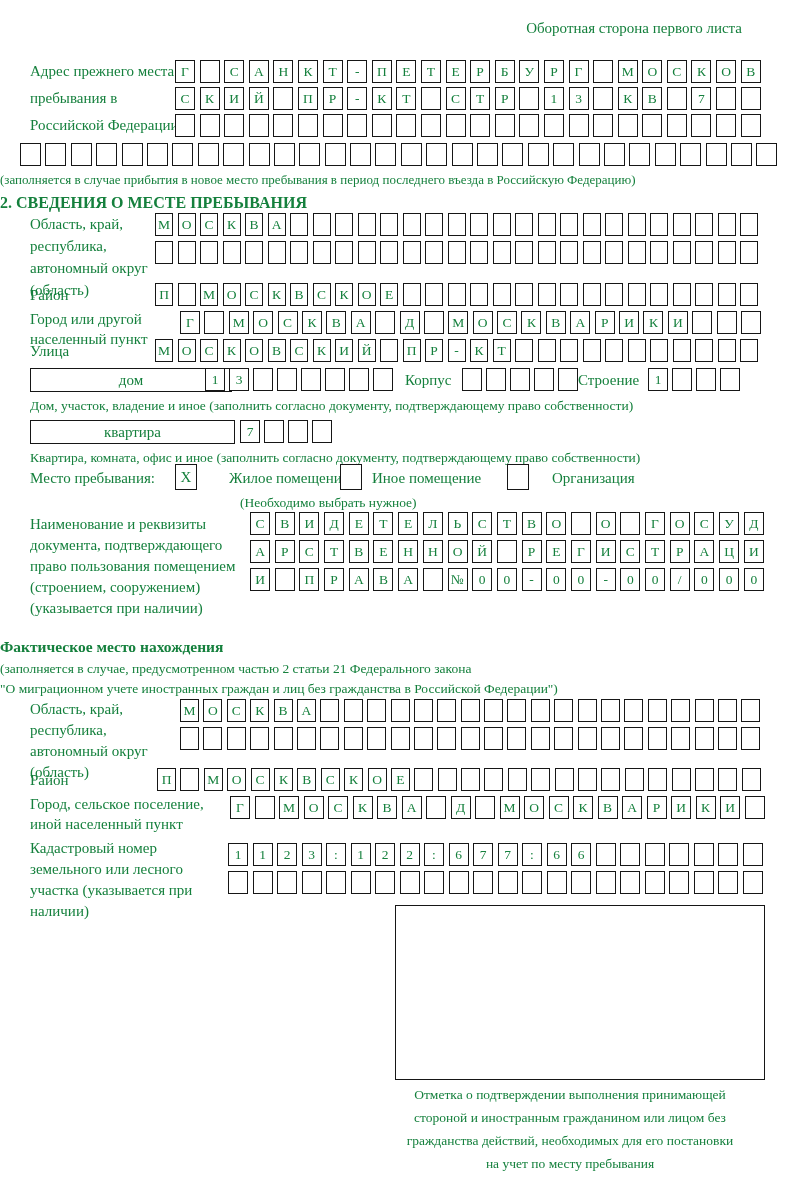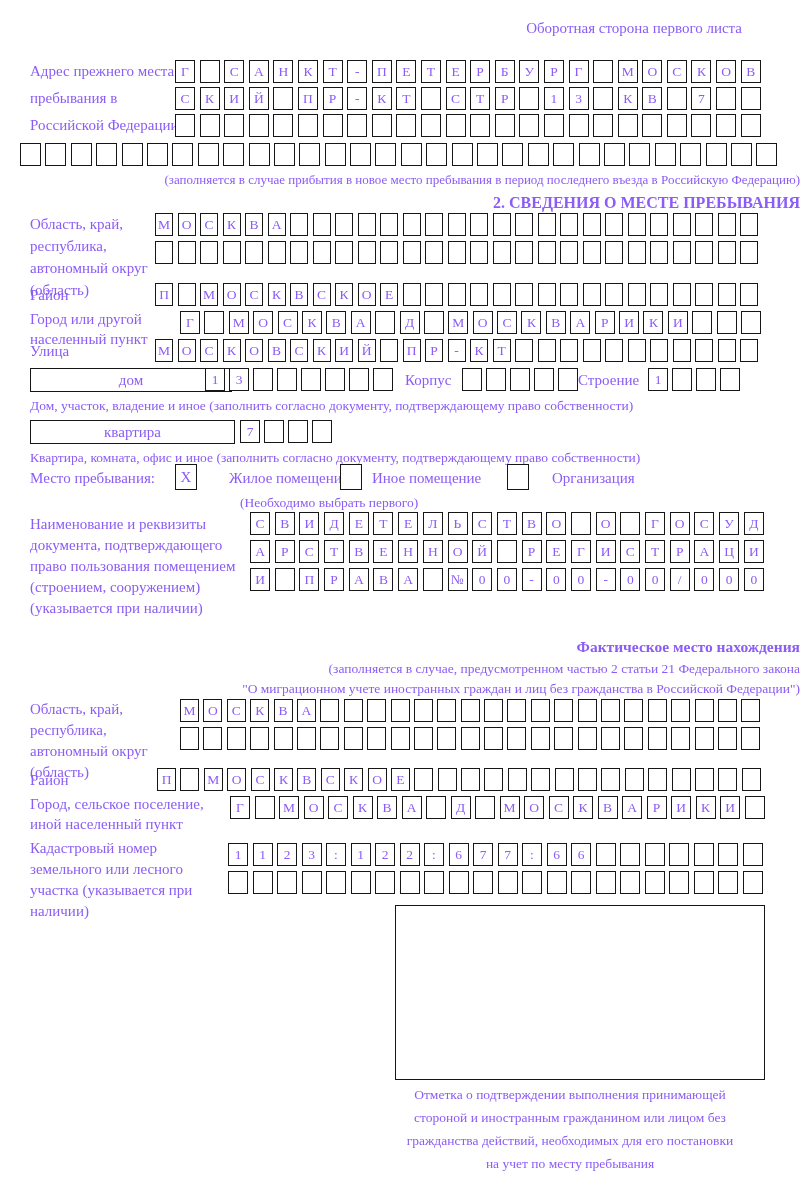--- a/index.html
+++ b/index.html
@@ -2,26 +2,26 @@
 <html><head>
 <meta charset="utf-8">
 <style>
   html,body{margin:0;padding:0;background:#fff;}
   #page{
     position:relative;
     width:800px;
     height:1180px;
     background:#ffffff;
     font-family:"Liberation Serif", serif;
-    color:#8b5cf6;
+    color:#15803d;
     overflow:hidden;
   }
   .lbl{position:absolute;font-size:15px;line-height:21px;}
   .cap{position:absolute;font-size:13px;line-height:17px;}
-  .center{left:0;width:800px;text-align:right;}
+  .center{left:0;width:800px;text-align:left;}
   .bold{font-weight:bold;}
   .cellrow{position:absolute;display:flex;}
   .cellrow .cell{
     flex:none;
     width:var(--w,20px);
     height:23px;
     box-sizing:border-box;
     border:1.6px solid #161616;
     background:#fff;
     display:flex;align-items:center;justify-content:center;
@@ -354,21 +354,21 @@
     </div>
   <div class="cap" style="left:30px;top:449px;font-size:13.5px;">Квартира, комната, офис и иное (заполнить согласно документу, подтверждающему право собственности)</div>
 
   <div class="lbl" style="left:30px;top:468px;">Место пребывания:</div>
   <div class="checkbox" style="left:175px;top:464px;">X</div>
   <div class="lbl" style="left:205px;top:468px;margin-left:24px;">Жилое помещение</div>
   <div class="checkbox" style="left:340px;top:464px;"></div>
   <div class="lbl" style="left:372px;top:468px;">Иное помещение</div>
   <div class="checkbox" style="left:507px;top:464px;"></div>
   <div class="lbl" style="left:552px;top:468px;">Организация</div>
-  <div class="cap" style="left:240px;top:494px;font-size:13.5px;">(Необходимо выбрать первого)</div>
+  <div class="cap" style="left:240px;top:494px;font-size:13.5px;">(Необходимо выбрать нужное)</div>
 
   <div class="lbl" style="left:30px;top:514px;width:215px;line-height:21px;">Наименование и реквизиты документа, подтверждающего право пользования помещением (строением, сооружением) (указывается при наличии)</div>
   <div class="cellrow" style="left:250px;top:512px;--w:20px;gap:4.7px;">
       <span class="cell">С</span>
       <span class="cell">В</span>
       <span class="cell">И</span>
       <span class="cell">Д</span>
       <span class="cell">Е</span>
       <span class="cell">Т</span>
       <span class="cell">Е</span>

